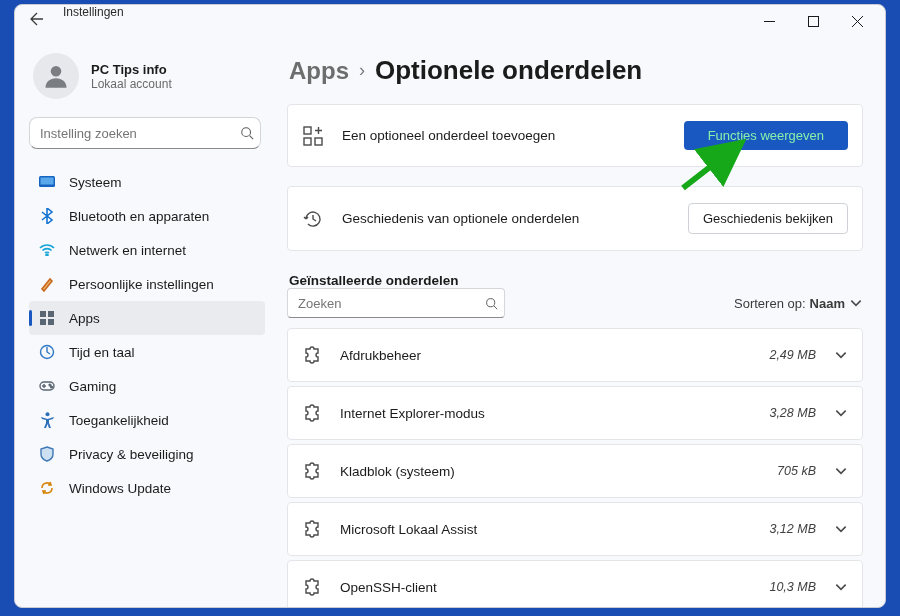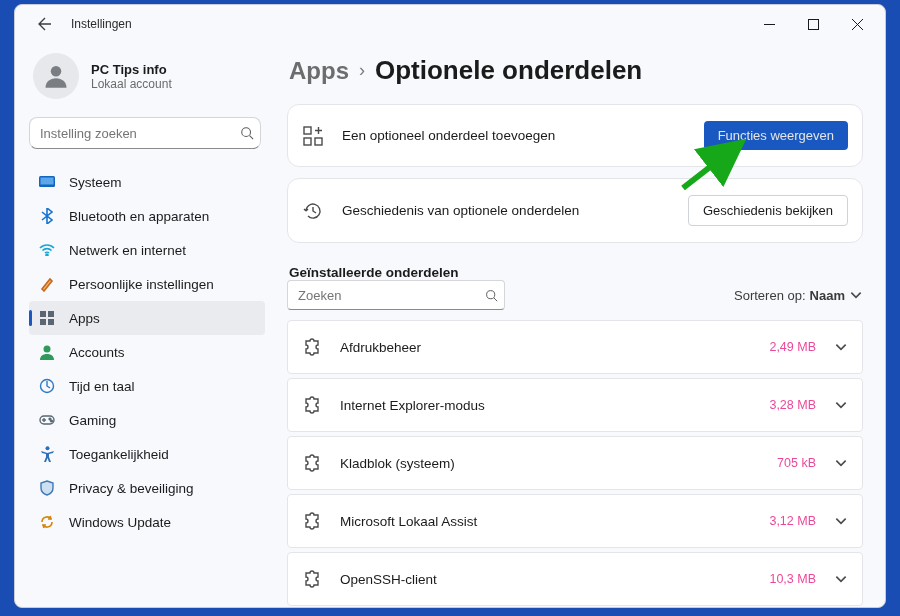--- a/index.html
+++ b/index.html
@@ -18,22 +18,22 @@
     background: #f7f9fc;
     border: 1px solid #c9cdd3;
     border-radius: 8px;
     overflow: hidden;
     display: flex;
     flex-direction: column;
   }
   
   .titlebar {
     height: 38px;
-    display: flex; align-items: center;
-    padding: 0 6px 0 16px;
+    display: flex; align-items: flex-start;
+    padding: 0 6px 0 8px;
   }
   .back-btn {
     width: 28px; height: 28px;
     display: flex; align-items: center; justify-content: center;
     border-radius: 4px;
     cursor: pointer;
   }
   .title-text { margin-left: 12px; font-size: 12px; color: #2b2b2b; }
   .win-controls { margin-left: auto; display: flex; }
   .win-btn {
@@ -99,36 +99,36 @@
   .breadcrumb {
     display: flex; align-items: center; gap: 10px;
     margin: 6px 0 18px 2px;
   }
   .bc-parent { font-size: 24px; font-weight: 600; color: #6d6d6d; cursor: pointer; }
   .bc-sep { font-size: 18px; color: #7a7a7a; }
   .bc-title { font-size: 26px; font-weight: 600; }
   .card {
     background: #fff;
     border: 1px solid #e3e5e9;
-    border-radius: 12px;
+    border-radius: 4px;
     display: flex; align-items: center;
     padding: 16px 14px 16px 14px;
-    margin-bottom: 11px;
+    margin-bottom: 19px;
   }
   .card-icon {
     width: 22px; height: 22px;
     margin-right: 18px;
     display: flex; align-items: center; justify-content: center;
     color: #4b4b4b;
   }
   .card-label { font-size: 13.5px; flex: 1; }
   .btn-primary {
-    background: #1858c0; color: #e5e5e5;
+    background: #1858c0; color: #86efac;
     border: none; border-radius: 4px;
-    padding: 7px 14px; font-size: 13px;
+    padding: 7px 24px; font-size: 13px;
     cursor: pointer;
   }
   .btn-secondary {
     background: #fff; color: #1b1b1b;
     border: 1px solid #cfd2d6; border-radius: 4px;
     padding: 7px 14px; font-size: 13px;
     cursor: pointer;
   }
   .section-header {
     font-size: 13.5px; font-weight: 600;
@@ -163,21 +163,21 @@
     border: 1px solid #e3e5e9;
     border-radius: 4px;
     display: flex; align-items: center;
     padding: 16px 14px;
     margin-bottom: 4px;
   }
   .puzzle {
     width: 20px; height: 20px; margin-right: 18px;
   }
   .item-name { font-size: 13.5px; flex: 1; }
-  .item-size { font-size: 12.5px; color: #ec4899; margin-right: 18px; }
+  .item-size { font-size: 12.5px; color: #404040; margin-right: 18px; font-style: italic; }
   .chev { width: 14px; height: 14px; color: #5a5a5a; }
   
   .annot-arrow {
     position: absolute;
     left: 660px; top: 131px;
     pointer-events: none;
   }
 </style>
 </head>
 <body>
@@ -276,29 +276,20 @@
                 <rect width="6" height="6" fill="#5a6772"></rect>
                 <rect x="8" width="6" height="6" fill="#5a6772"></rect>
                 <rect y="8" width="6" height="6" fill="#5a6772"></rect>
                 <rect x="8" y="8" width="6" height="6" fill="#5a6772"></rect>
               </svg>
             </span>
           <span class="nav-label">Apps</span>
         </div>
         <div class="nav-item">
           <span class="nav-icon">
-              <svg width="14" height="16" viewBox="0 0 14 16" fill="#2e9b5c">
-                <circle cx="7" cy="5" r="3.5"></circle>
-                <path d="M0 16c0-4 3-6 7-6s7 2 7 6"></path>
-              </svg>
-            </span>
-          <span class="nav-label">Accounts</span>
-        </div>
-        <div class="nav-item">
-          <span class="nav-icon">
               <svg width="16" height="16" viewBox="0 0 16 16" fill="none" stroke="#2f78c4" stroke-width="1.4">
                 <circle cx="8" cy="8" r="6.5"></circle>
                 <path d="M8 3v5l3 2"></path>
               </svg>
             </span>
           <span class="nav-label">Tijd en taal</span>
         </div>
         <div class="nav-item">
           <span class="nav-icon">
               <svg width="16" height="12" viewBox="0 0 16 12" fill="none" stroke="#5a6772" stroke-width="1.4">

